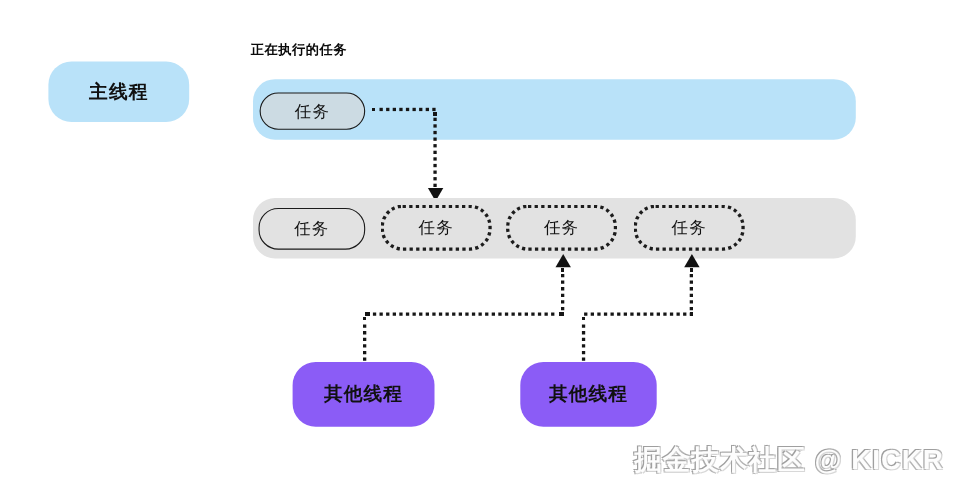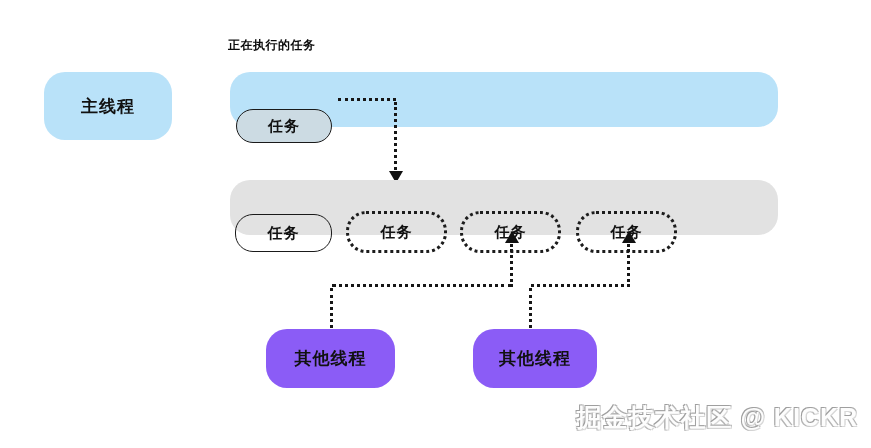--- a/index.html
+++ b/index.html
@@ -41,24 +41,23 @@
 
   
   .task {
     position: absolute;
     box-sizing: border-box;
     border-radius: 18px;
     display: flex;
     align-items: center;
     justify-content: center;
     font-size: 15px;
-    font-weight: 700;
+    font-weight: 400;
     color: #111111;
     letter-spacing: 1px;
-    margin-top: 25px;
   }
   .task-solid  { border: 1.6px solid #1a1a1a; }
   .task-filled { background: #ccdbe3; }
   .task-dotted { border: 3px dotted #1c1c1c; border-radius: 20px; }
 
   
   .dot-h { position: absolute; height: 0; border-top: 3px dotted #161616; }
   .dot-v { position: absolute; width: 0;  border-left: 3px dotted #161616; }
 
   
@@ -109,21 +108,21 @@
        1px -1px 0 #b5b5b5;
   }
 </style>
 </head>
 <body>
 
 <div class="canvas">
 
   <div class="caption" style="left:228px; top:37px;">正在执行的任务</div>
 
-  <div class="pill pill-blue" style="left:44px; top:72px; width:128px; height:68px;">主线程</div>
+  <div class="pill pill-blue" style="left:44px; top:56px; width:128px; height:55px;">主线程</div>
 
   <div class="bar thread-bar" style="left:230px; top:72px; width:548px; height:55px;"></div>
 
   <div class="task task-solid task-filled" style="left:236px; top:84px; width:96px; height:34px;">任务</div>
 
   <div class="dot-h" style="left:338px; top:98px; width:58px;"></div>
   <div class="dot-v" style="left:394px; top:102px; height:68px;"></div>
   <div class="arrow-down" style="left:389px; top:171px;"></div>
 
   <div class="queue-label">

